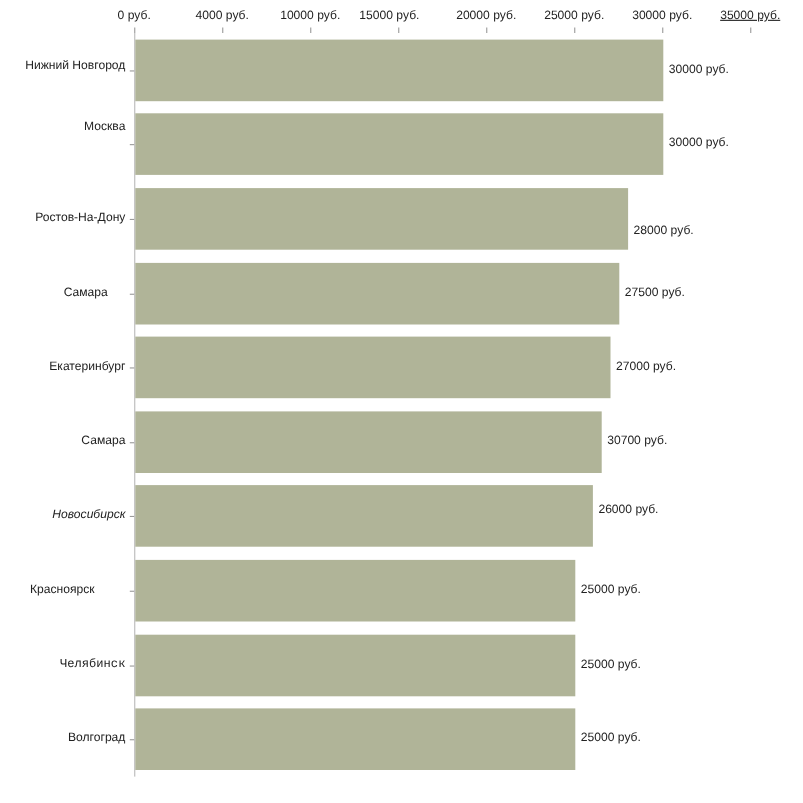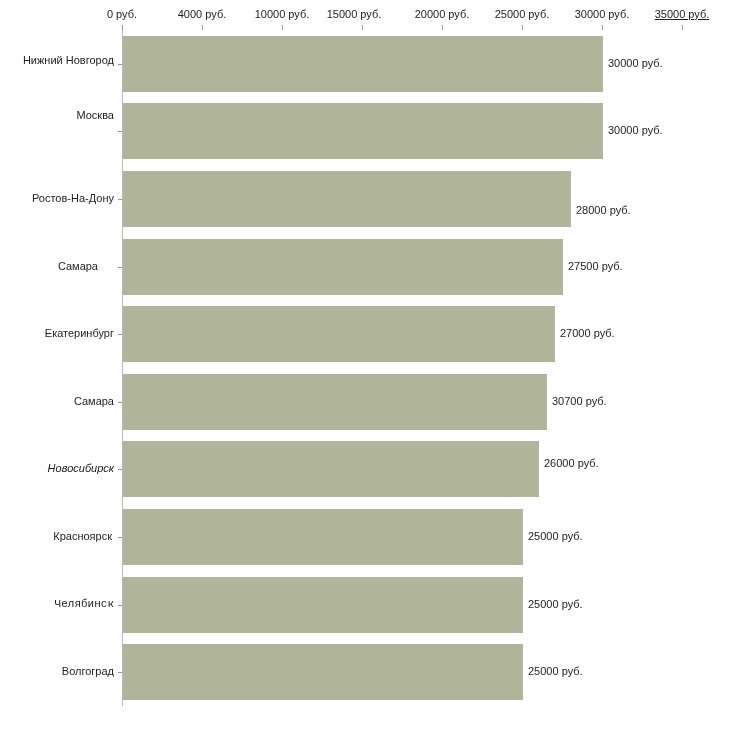--- a/index.html
+++ b/index.html
@@ -135,21 +135,21 @@
     <div class="bar" title="Екатеринбург — 27000 руб." style="left: 123px; top: 306.2px; width: 432px; height: 56px; background: rgb(176, 180, 152);"></div>
     <div class="bar-value" style="left: 560px; top: 327.2px;">27000 руб.</div>
     <div class="cat-label" style="right: 616px; left: auto; top: 394.8px;">Самара</div>
     <div class="cat-tick" style="left: 118px; top: 401.8px;"></div>
     <div class="bar" title="Пермь — 26500 руб." style="left: 123px; top: 373.8px; width: 424px; height: 56px; background: rgb(176, 180, 152);"></div>
     <div class="bar-value" style="left: 552px; top: 394.8px;">30700 руб.</div>
     <div class="cat-label" style="right: 616px; left: auto; top: 462.4px; font-style: italic;">Новосибирск</div>
     <div class="cat-tick" style="left: 118px; top: 469.4px;"></div>
     <div class="bar" title="Новосибирск — 26000 руб." style="left: 123px; top: 441.4px; width: 416px; height: 56px; background: rgb(176, 180, 152);"></div>
     <div class="bar-value" style="left: 544px; top: 441px; margin-top: 16px;">26000 руб.</div>
-    <div class="cat-label" style="right: 618px; left: auto; top: 530px; margin-left: 12px;">Красноярск</div>
+    <div class="cat-label" style="right: 644px; left: auto; top: 530px; margin-left: 12px;">Красноярск</div>
     <div class="cat-tick" style="left: 118px; top: 537px;"></div>
     <div class="bar" title="Красноярск — 25000 руб." style="left: 123px; top: 509px; width: 400px; height: 56px; background: rgb(176, 180, 152);"></div>
     <div class="bar-value" style="left: 528px; top: 530px;">25000 руб.</div>
     <div class="cat-label" style="right: 616px; left: auto; top: 597.6px; font-family: Liberation Mono, monospace;">Челябинск</div>
     <div class="cat-tick" style="left: 118px; top: 604.6px;"></div>
     <div class="bar" title="Челябинск — 25000 руб." style="left: 123px; top: 576.6px; width: 400px; height: 56px; background: rgb(176, 180, 152);"></div>
     <div class="bar-value" style="left: 528px; top: 597.6px;">25000 руб.</div>
     <div class="cat-label" style="right: 616px; left: auto; top: 665.2px;">Волгоград</div>
     <div class="cat-tick" style="left: 118px; top: 672.2px;"></div>
     <div class="bar" title="Волгоград — 25000 руб." style="left: 123px; top: 644.2px; width: 400px; height: 56px; background: rgb(176, 180, 152);"></div>

